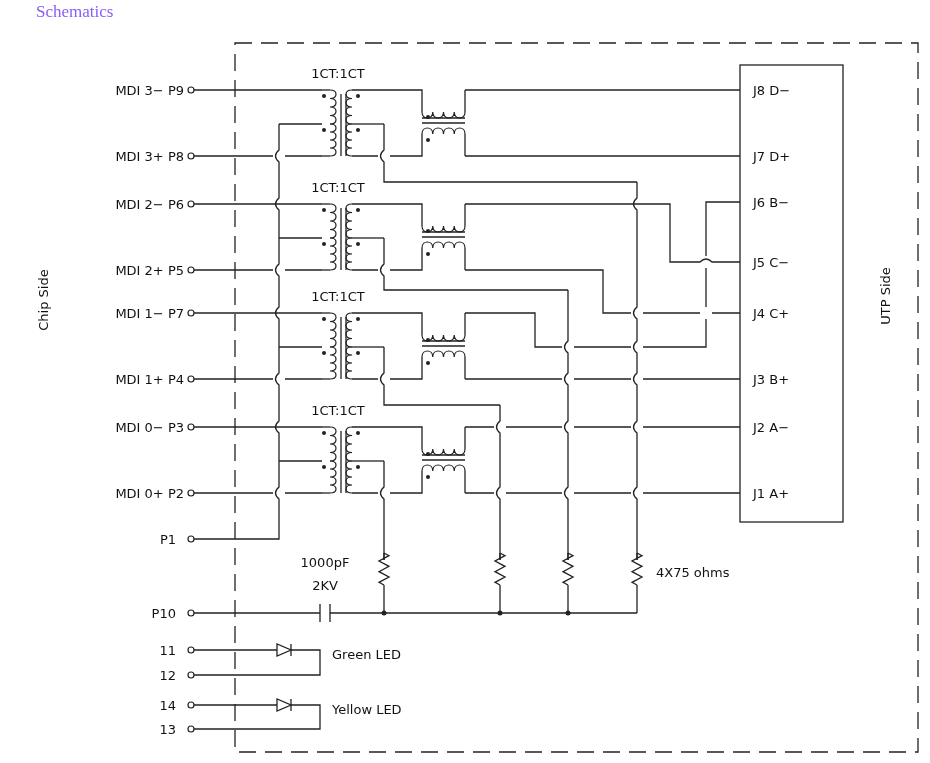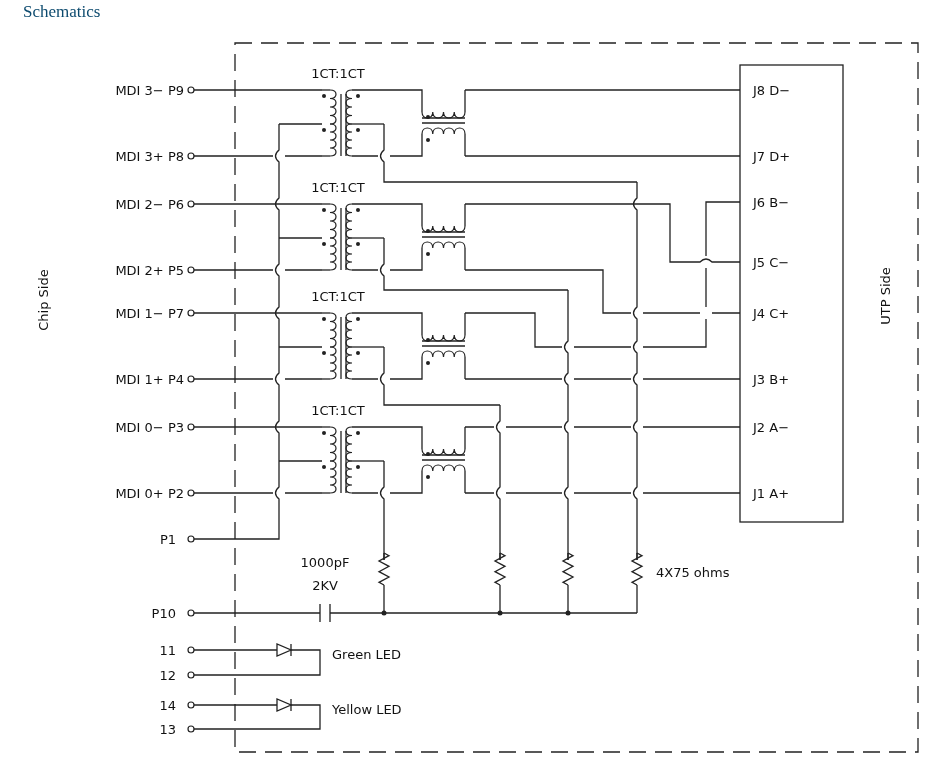--- a/index.html
+++ b/index.html
@@ -1,20 +1,20 @@
 <!DOCTYPE html>
 <html><head>
 <meta charset="utf-8">
 <style>
   html, body { margin: 0; padding: 0; background: #ffffff; }
   body { width: 930px; height: 763px; position: relative; overflow: hidden; }
   .page-title {
-    position: absolute; left: 23px; top: 2px;
+    position: absolute; left: 36px; top: 2px;
     font-family: "Liberation Serif", "DejaVu Serif", serif;
-    font-size: 17px; color: #0c4a6e;
+    font-size: 17px; color: #8b5cf6;
   }
   svg { position: absolute; left: 0; top: 0; }
   .lbl { font-family: "DejaVu Sans", "Liberation Sans", sans-serif; font-size: 13px; fill: #111; }
   .w { stroke: #222; stroke-width: 1.3; fill: none; }
   .dash { stroke: #222; stroke-width: 1.3; fill: none; stroke-dasharray: 17 9; }
   .coil { stroke: #222; stroke-width: 1.2; fill: none; }
   .dot { fill: #222; }
   .pin { stroke: #222; stroke-width: 1.2; fill: #fff; }
 </style>
 </head>

